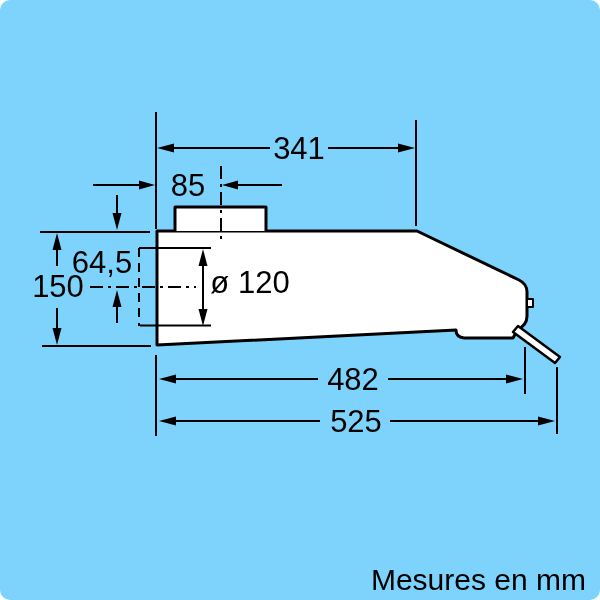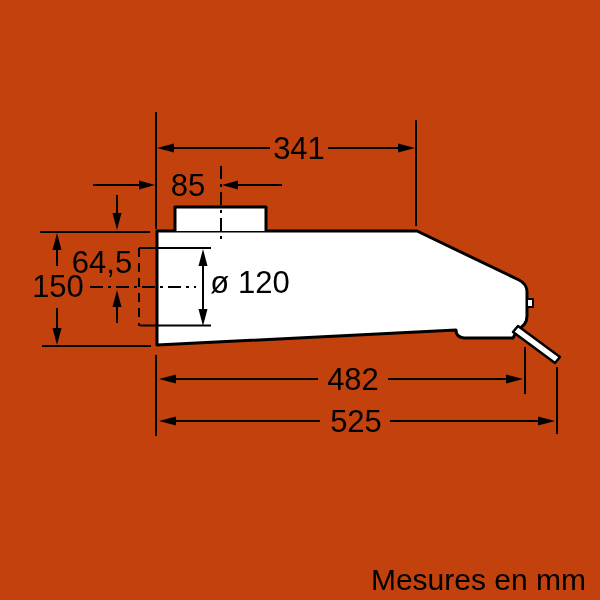--- a/index.html
+++ b/index.html
@@ -4,23 +4,24 @@
 <style>
   html, body {
     margin: 0;
     padding: 0;
     background: #ffffff;
   }
   .page {
     position: relative;
     width: 600px;
     height: 600px;
-    background: #c2410c;
+    background: #7dd3fc;
     overflow: hidden;
     font-family: "Liberation Sans", sans-serif;
+    border-radius: 10px;
   }
   svg { display: block; }
   .outline  { fill: #ffffff; stroke: #000000; stroke-width: 3; stroke-linejoin: round; }
   .thin     { fill: none;    stroke: #000000; stroke-width: 2; }
   .arrow    { fill: #000000; stroke: none; }
   .dashdot  { fill: none; stroke: #000000; stroke-width: 2; stroke-dasharray: 13 5 3 5; }
   .dashed   { fill: none; stroke: #000000; stroke-width: 2; stroke-dasharray: 9 6; }
   .dimtext  { font-family: "Liberation Sans", sans-serif; font-size: 31px; fill: #000000; }
   .caption  { font-family: "Liberation Sans", sans-serif; font-size: 30px; fill: #000000; }
 </style>

